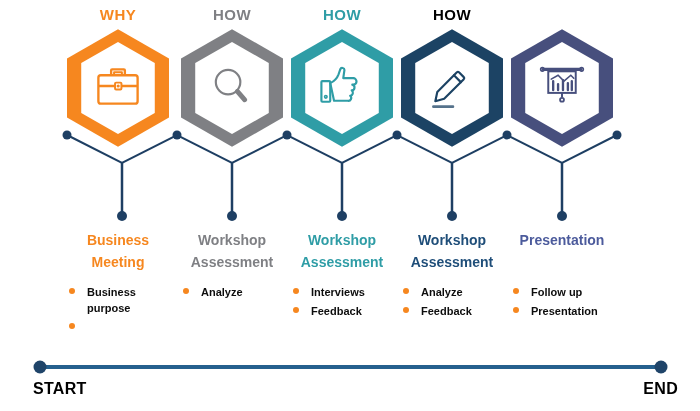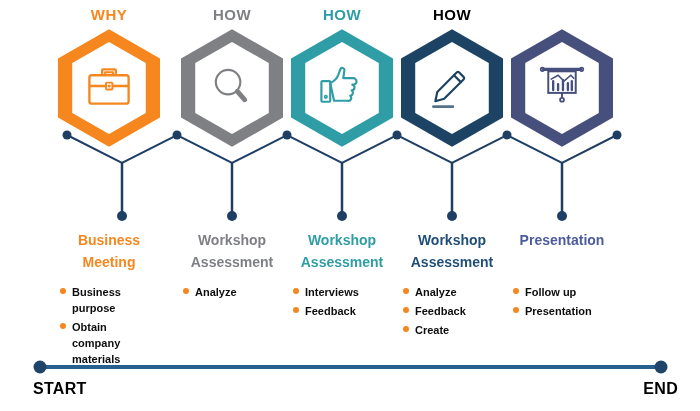--- a/index.html
+++ b/index.html
@@ -32,21 +32,21 @@
   .title{
     position:absolute;top:229px;left:-4px;width:118px;
     text-align:center;font-size:14px;font-weight:bold;
     line-height:22px;color:var(--title-c);
   }
   .bullets{
     position:absolute;top:284px;left:6px;width:104px;
     margin:0;padding:0;list-style:none;
   }
   .bullets li{
-    display:flex;align-items:flex-start;gap:6px;
+    display:flex;align-items:flex-start;gap:12px;
     margin-bottom:3px;
   }
   .bullets .dot{
     flex:0 0 auto;width:6px;height:6px;border-radius:50%;
     background:var(--accent);margin-top:4px;
   }
   .bullets .btext{
     font-size:11px;font-weight:bold;color:#0d0d0d;
     line-height:16px;max-width:84px;
   }
@@ -89,21 +89,21 @@
       <circle cx="342" cy="216" r="5"></circle>
         <circle cx="452" cy="216" r="5"></circle>
       <circle cx="562" cy="216" r="5"></circle>
     </g>
 
     <line x1="40" y1="367" x2="661" y2="367" stroke="var(--timeline)" stroke-width="4"></line>
     <circle cx="40" cy="367" r="6.5" fill="var(--timeline-dot)"></circle>
     <circle cx="661" cy="367" r="6.5" fill="var(--timeline-dot)"></circle>
   </svg>
 
-  <div class="col" style="left: 54px; --c: #F6871F; --stage-c: #F6871F; --title-c: #F6871F;">
+  <div class="col" style="left: 63px; --c: #F6871F; --stage-c: #F6871F; --title-c: #F6871F;">
     <div class="stage">WHY</div>
     <div class="hexwrap">
       <svg width="102" height="118" viewBox="0 0 104 120">
         <polygon points="52,0 104,30 104,90 52,120 0,90 0,30" fill="var(--c)"></polygon>
         <polygon points="52,13 89.5,34.6 89.5,85.4 52,107 14.5,85.4 14.5,34.6" fill="#ffffff"></polygon>
         <g transform="translate(29,36)" fill="none" stroke="var(--c)" stroke-width="2.4" stroke-linejoin="round">
           <path d="M16,11 v-5 a1,1 0 0 1 1,-1 h12 a1,1 0 0 1 1,1 v5"></path>
           <path d="M19,11 v-3 h8 v3" stroke-width="2"></path>
           <rect x="3" y="11" width="40" height="29" rx="2.5"></rect>
           <path d="M3,22 h17 M26,22 h17"></path>
@@ -113,21 +113,20 @@
       </svg>
     </div>
     <div class="title">Business Meeting</div>
     <ul class="bullets">
       <li>
           <span class="dot"></span>
           <span class="btext">Business purpose</span>
         </li>
       <li>
           <span class="dot"></span>
-          <span class="btext">Obtain company materials</span>
         </li>
     </ul>
   </div>
 
   <div class="col" style="left: 177px; --c: #7F8084; --stage-c: #7F8084; --title-c: #7F8084;">
     <div class="stage">HOW</div>
     <div class="hexwrap">
       <svg width="102" height="118" viewBox="0 0 104 120">
         <polygon points="52,0 104,30 104,90 52,120 0,90 0,30" fill="var(--c)"></polygon>
         <polygon points="52,13 89.5,34.6 89.5,85.4 52,107 14.5,85.4 14.5,34.6" fill="#ffffff"></polygon>
@@ -187,24 +186,20 @@
     </div>
     <div class="title">Workshop Assessment</div>
     <ul class="bullets">
       <li>
           <span class="dot"></span>
           <span class="btext">Analyze</span>
         </li>
       <li>
           <span class="dot"></span>
           <span class="btext">Feedback</span>
-        </li>
-      <li>
-          <span class="dot"></span>
-          <span class="btext">Create</span>
         </li>
     </ul>
   </div>
 
   <div class="col" style="left: 507px; --c: #474F7D; --stage-c: #4C5B9C; --title-c: #4C5B9C;">
     <div class="hexwrap">
       <svg width="102" height="118" viewBox="0 0 104 120">
         <polygon points="52,0 104,30 104,90 52,120 0,90 0,30" fill="var(--c)"></polygon>
         <polygon points="52,13 89.5,34.6 89.5,85.4 52,107 14.5,85.4 14.5,34.6" fill="#ffffff"></polygon>
         <g transform="translate(28,34)" fill="none" stroke="var(--c)" stroke-width="2" stroke-linecap="round">

